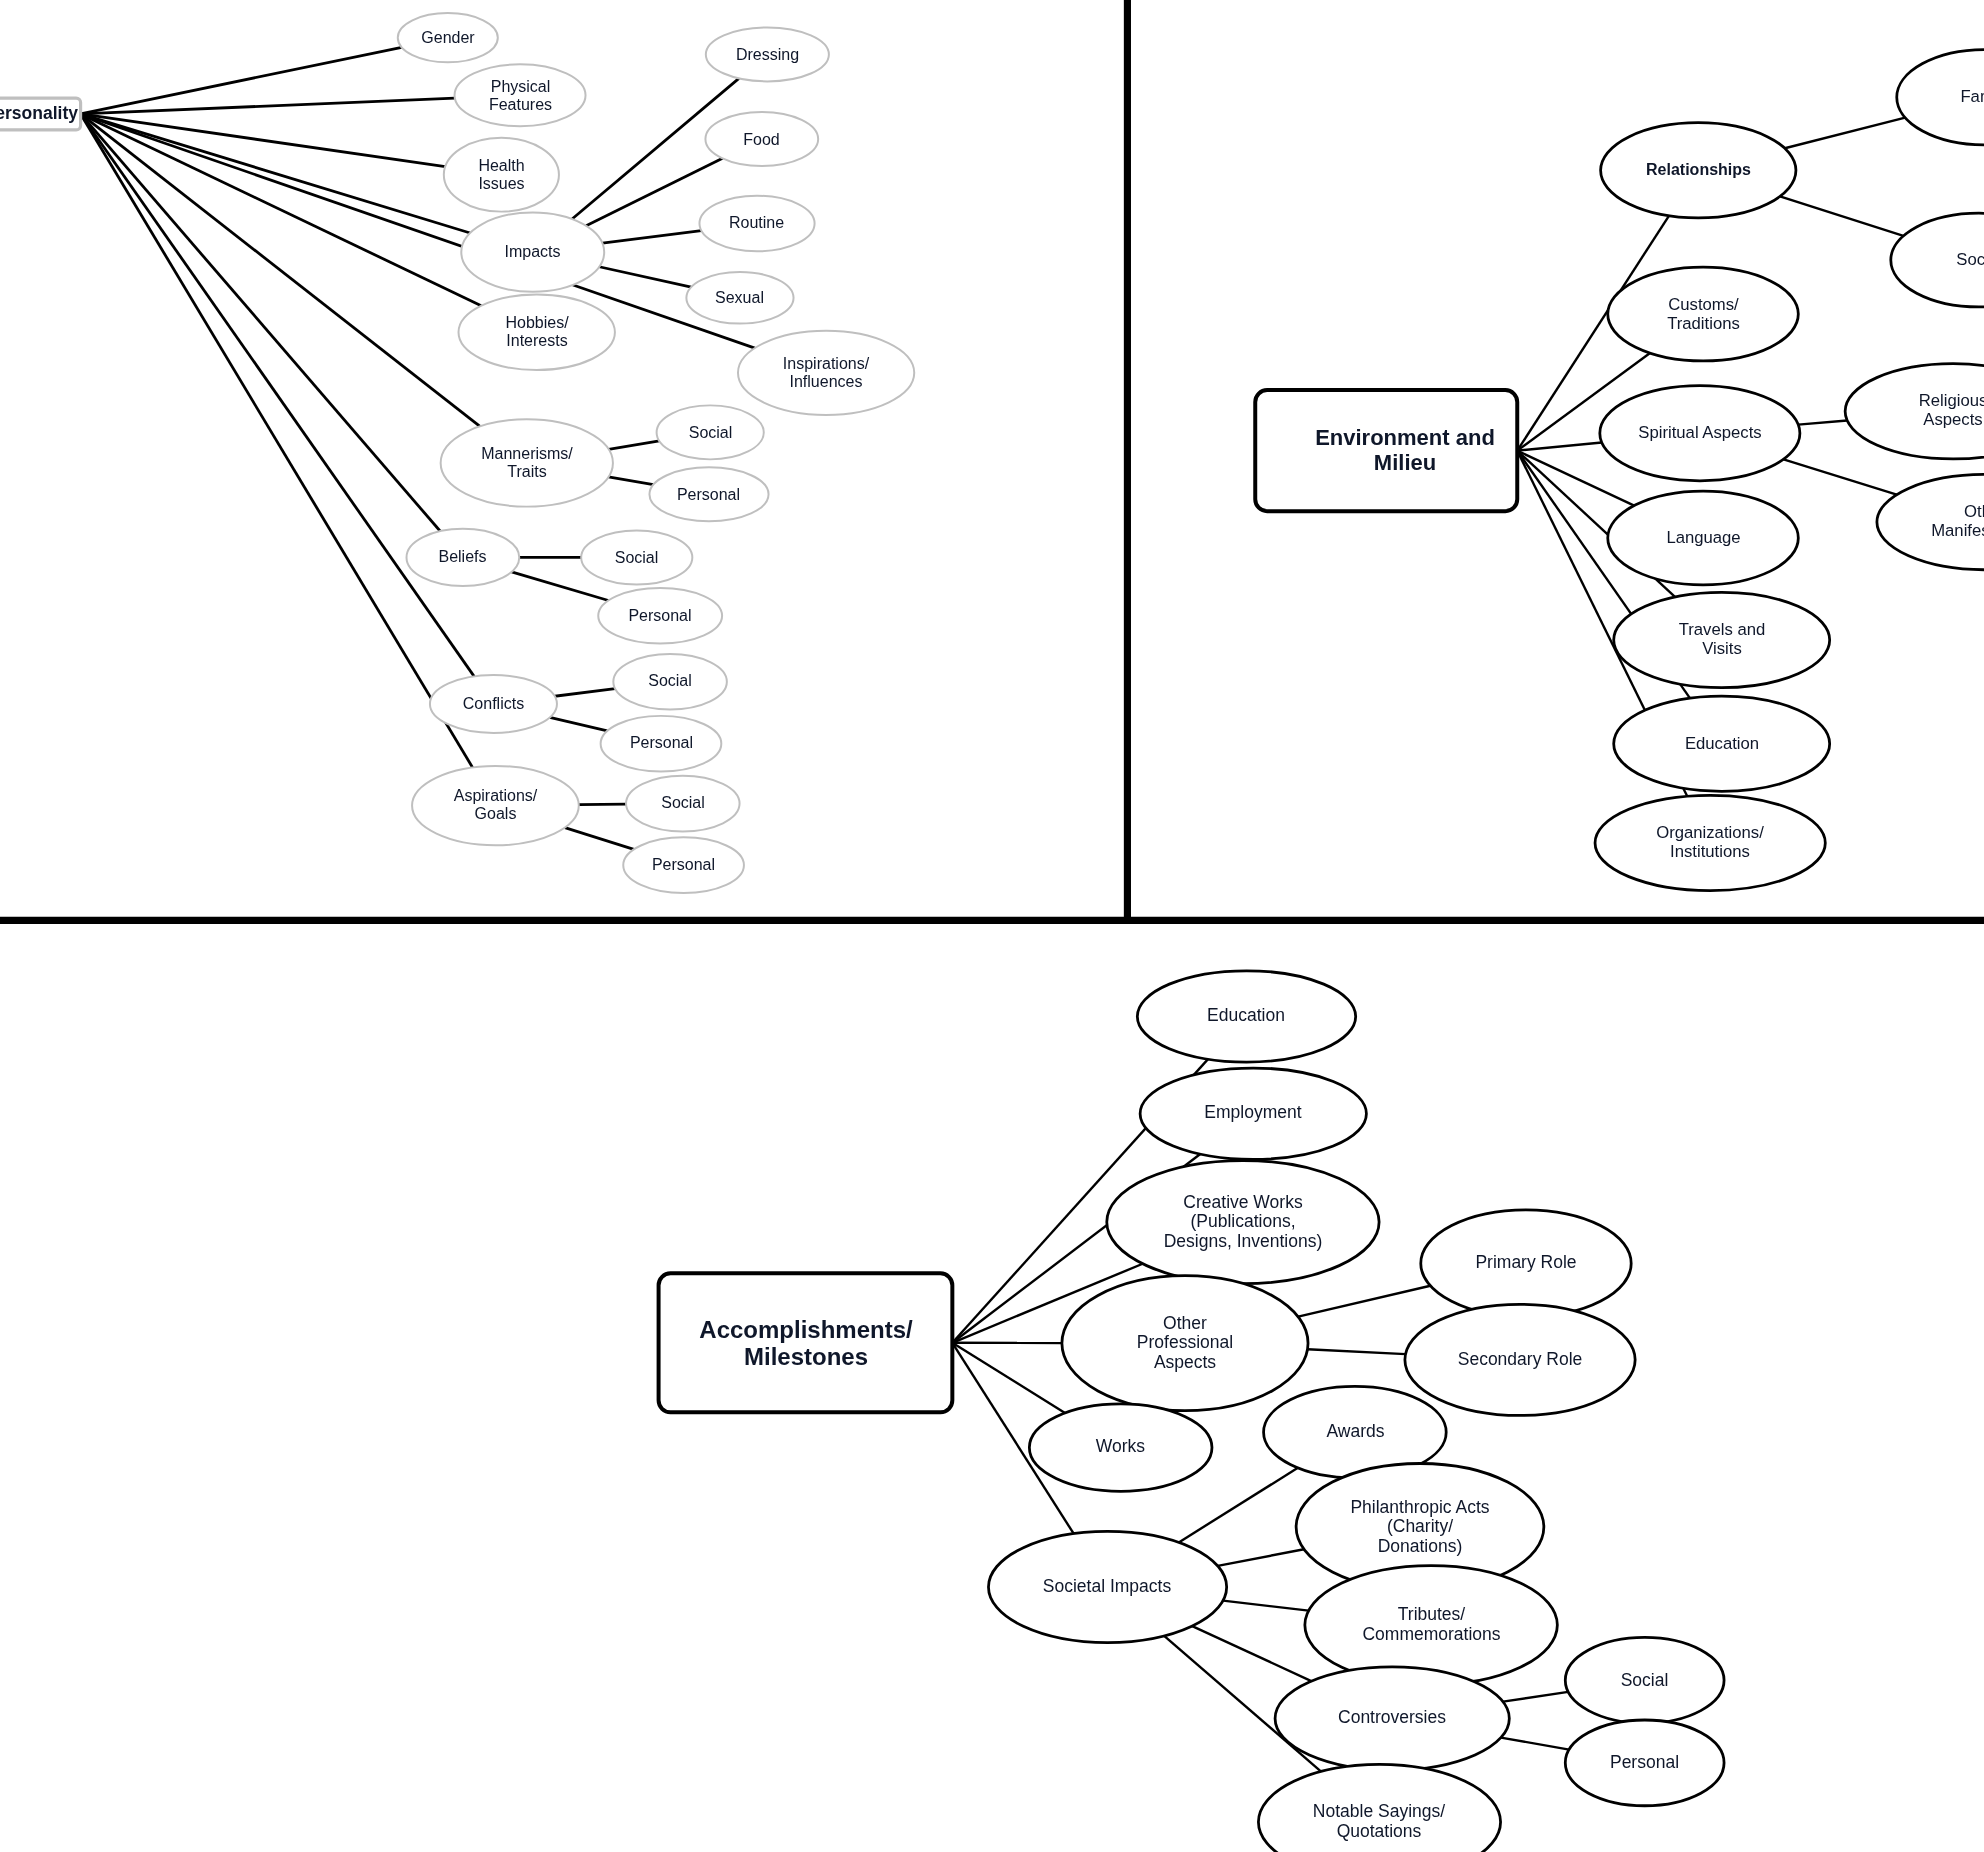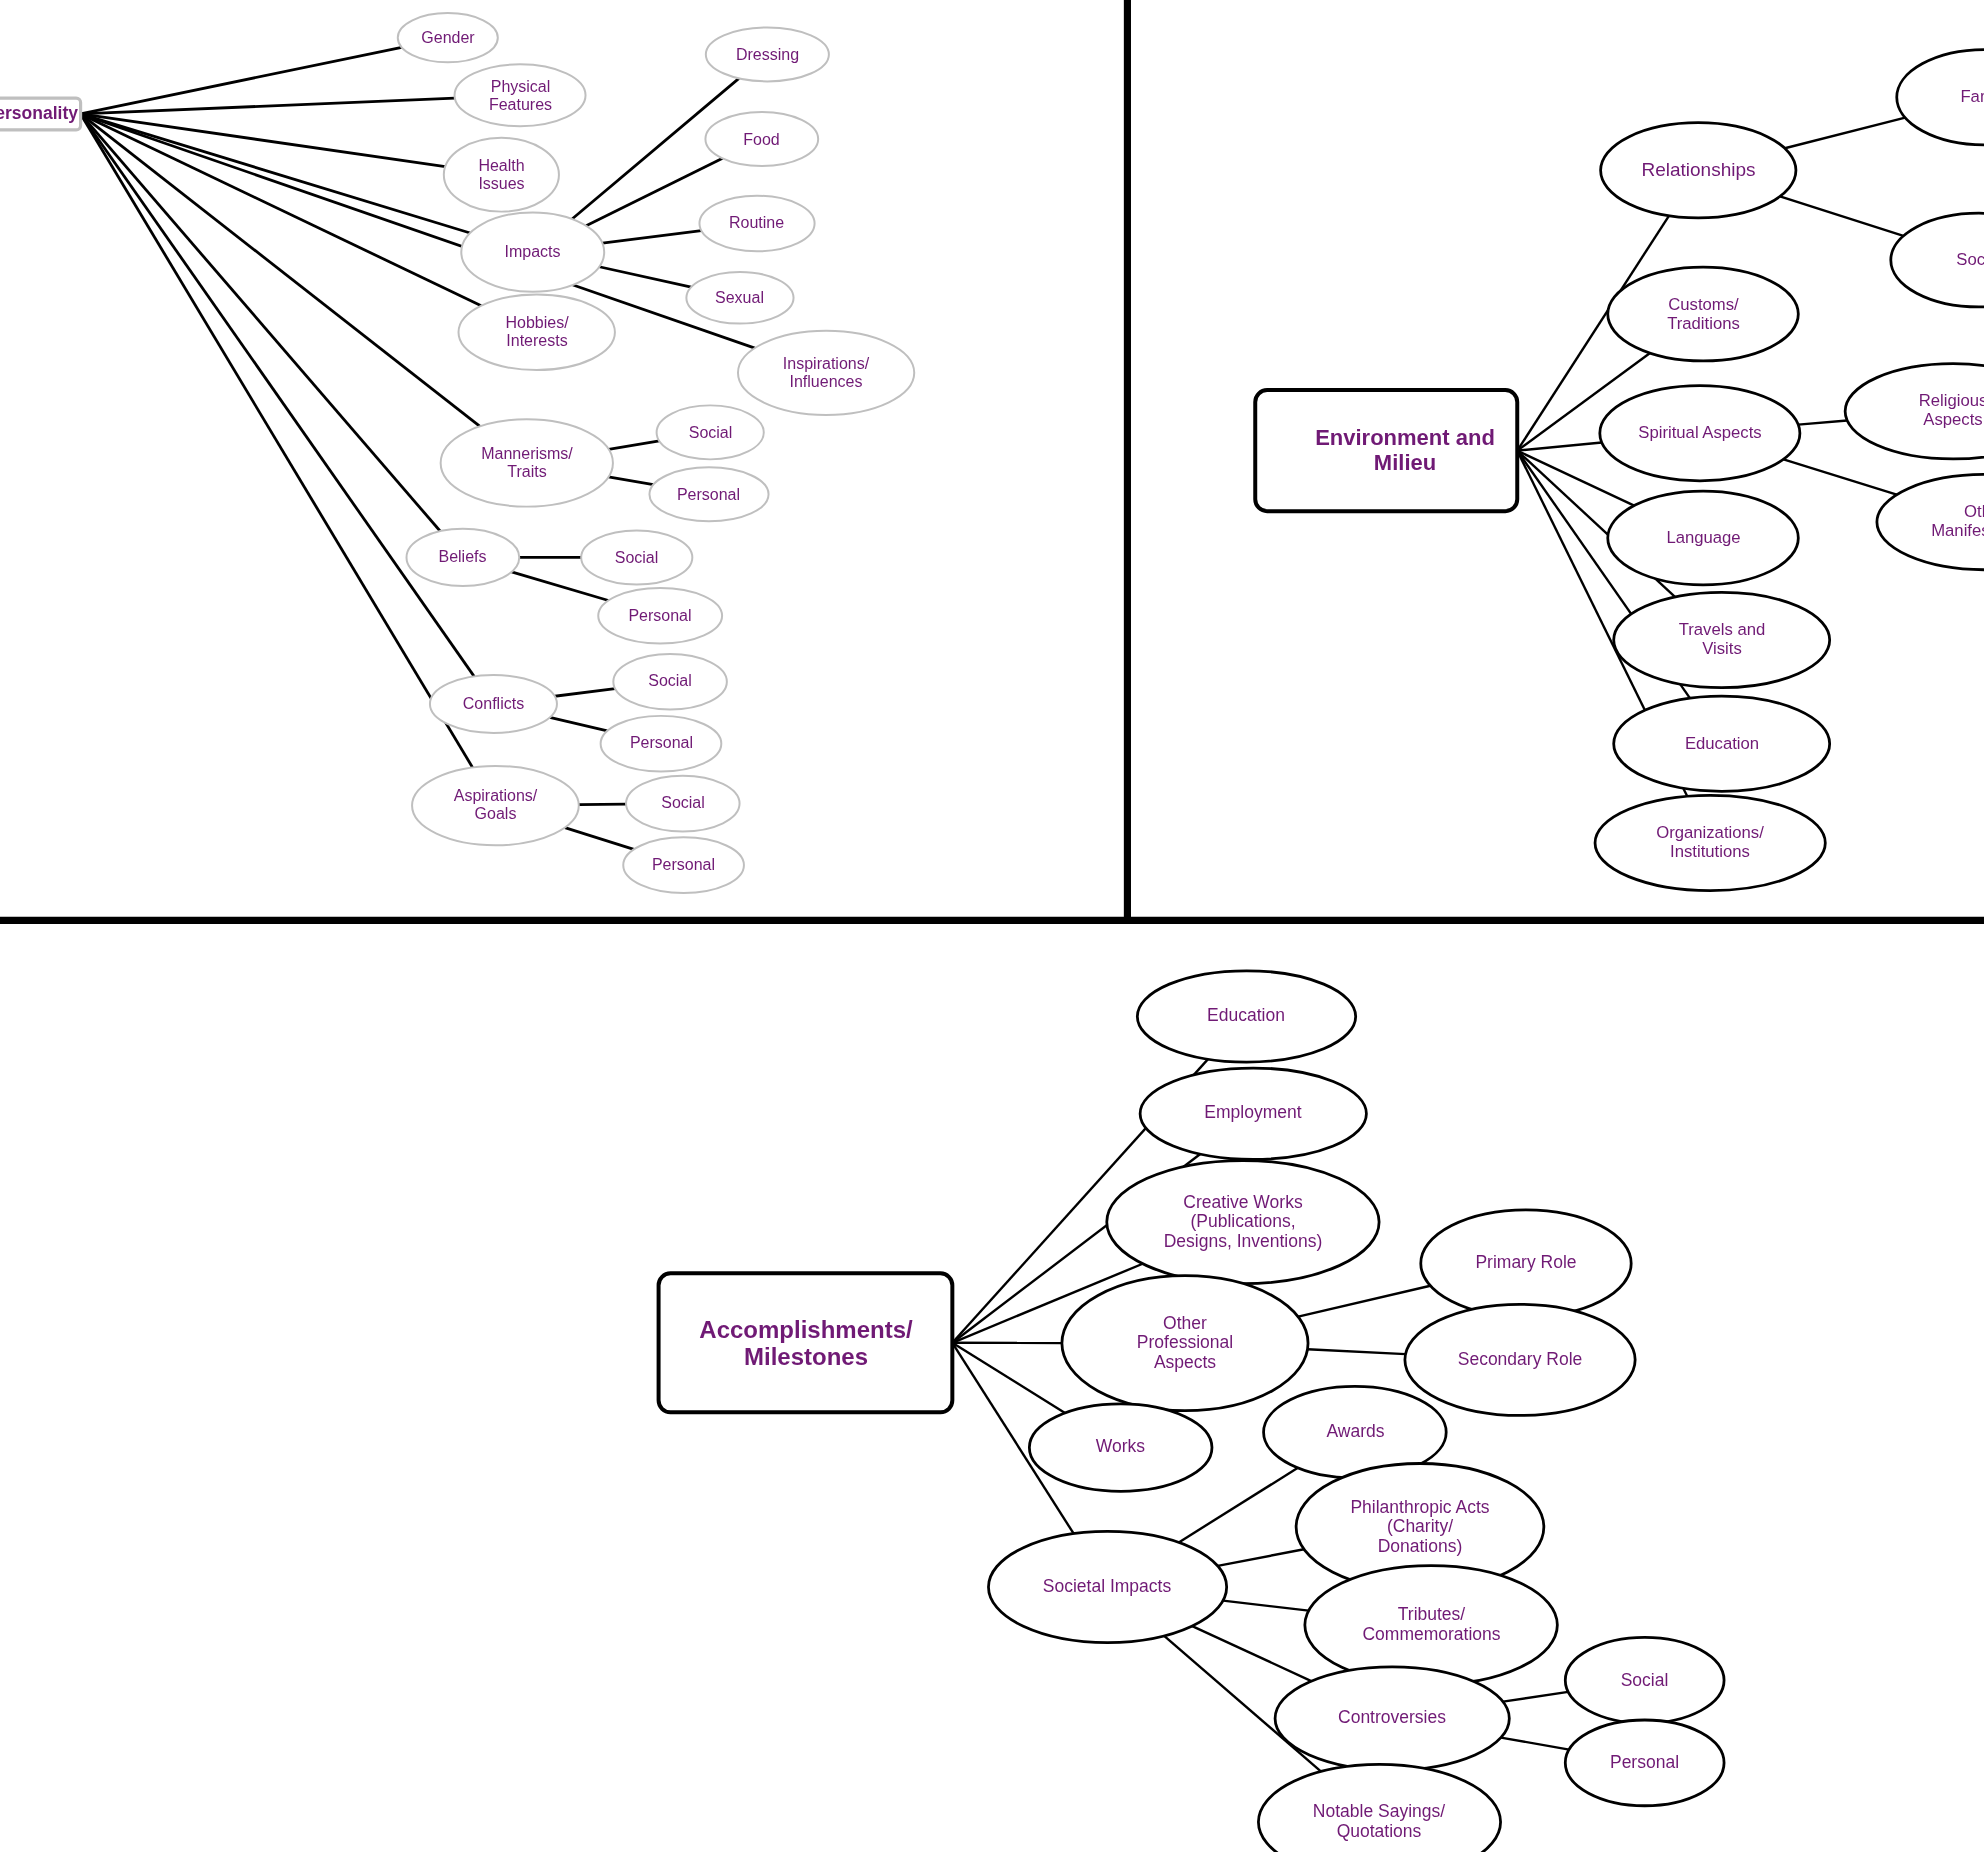--- a/index.html
+++ b/index.html
@@ -9,21 +9,21 @@
     background:#ffffff;
     font-family:"Liberation Sans", sans-serif;
     overflow:hidden;
   }
   svg.layer{position:absolute;left:0;top:0;width:2364px;height:1853px;}
   .nodelabel{
     position:absolute;
     display:flex;align-items:center;justify-content:center;
     text-align:center;
     line-height:1.12;
-    color:#701a75;
+    color:#0f172a;
     pointer-events:none;
     white-space:pre;
   }
   .rootlabel{font-weight:bold;}
 </style>
 </head>
 <body>
 
 <div id="stage">
   <svg class="layer" id="svg-layer" viewBox="0 0 5955 4667" preserveAspectRatio="none">
@@ -162,21 +162,21 @@
       <div class="nodelabel" style="left: 600px; top: 590px; width: 120px; height: 52px; font-size: 16px;">Personal</div>
       <div class="nodelabel" style="left: 432px; top: 676px; width: 123px; height: 55px; font-size: 16px;">Conflicts</div>
       <div class="nodelabel" style="left: 615px; top: 655px; width: 110px; height: 52px; font-size: 16px;">Social</div>
       <div class="nodelabel" style="left: 603px; top: 717px; width: 117px; height: 52px; font-size: 16px;">Personal</div>
       <div class="nodelabel" style="left: 414px; top: 767px; width: 163px; height: 76px; font-size: 16px;">Aspirations/
 Goals</div>
       <div class="nodelabel" style="left: 628px; top: 777px; width: 110px; height: 52px; font-size: 16px;">Social</div>
       <div class="nodelabel" style="left: 625px; top: 839px; width: 117px; height: 52px; font-size: 16px;">Personal</div>
       <div class="nodelabel rootlabel" style="left: 1259px; top: 392px; width: 254px; height: 117px; font-size: 22px; padding-left: 19px;">Environment and
 Milieu</div>
-      <div class="nodelabel" style="left: 1603px; top: 124px; width: 191px; height: 92px; font-size: 19px;">Relationships</div>
+      <div class="nodelabel" style="left: 1603px; top: 124px; width: 191px; height: 92px; font-size: 16px; font-weight: bold;">Relationships</div>
       <div class="nodelabel" style="left: 1899px; top: 51px; width: 172px; height: 92px; font-size: 16.7px;">Family</div>
       <div class="nodelabel" style="left: 1893px; top: 215px; width: 172px; height: 91px; font-size: 16.7px;">Social</div>
       <div class="nodelabel" style="left: 1610px; top: 269px; width: 187px; height: 91px; font-size: 16.7px;">Customs/
 Traditions</div>
       <div class="nodelabel" style="left: 1602px; top: 387px; width: 196px; height: 92px; font-size: 16.7px;">Spiritual Aspects</div>
       <div class="nodelabel" style="left: 1847px; top: 365px; width: 212px; height: 92px; font-size: 16.7px;">Religious
 Aspects</div>
       <div class="nodelabel" style="left: 1879px; top: 476px; width: 212px; height: 92px; font-size: 16.7px;">Other
 Manifestations</div>
       <div class="nodelabel" style="left: 1610px; top: 493px; width: 187px; height: 91px; font-size: 16.7px;">Language</div>

